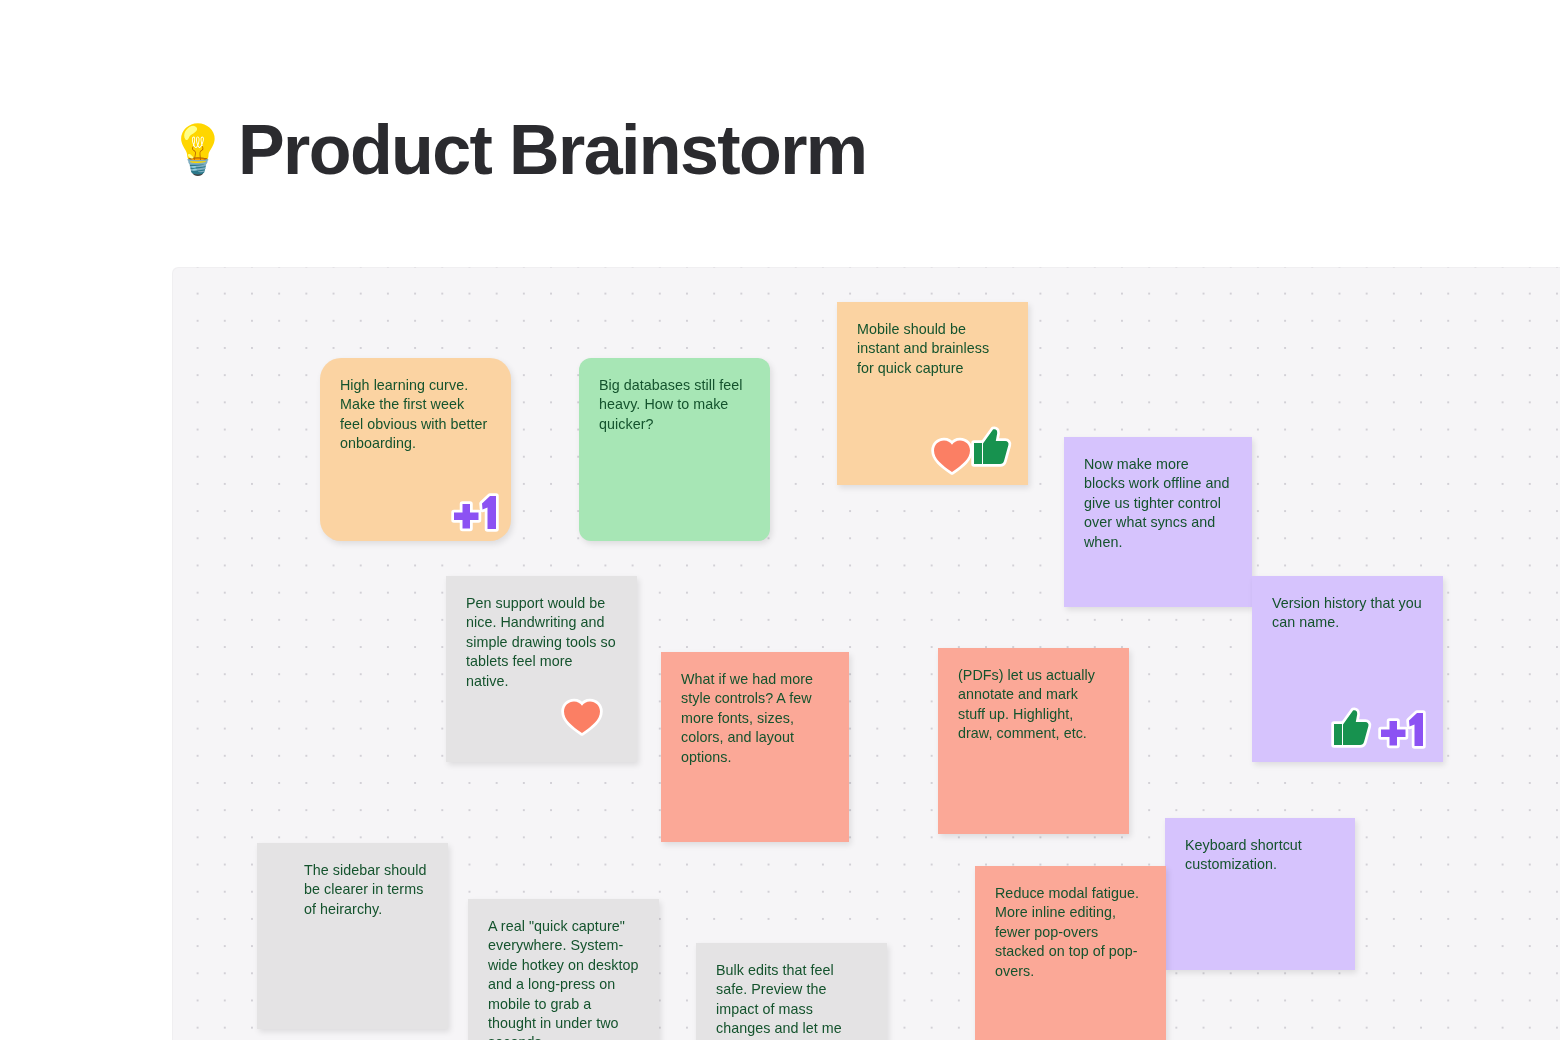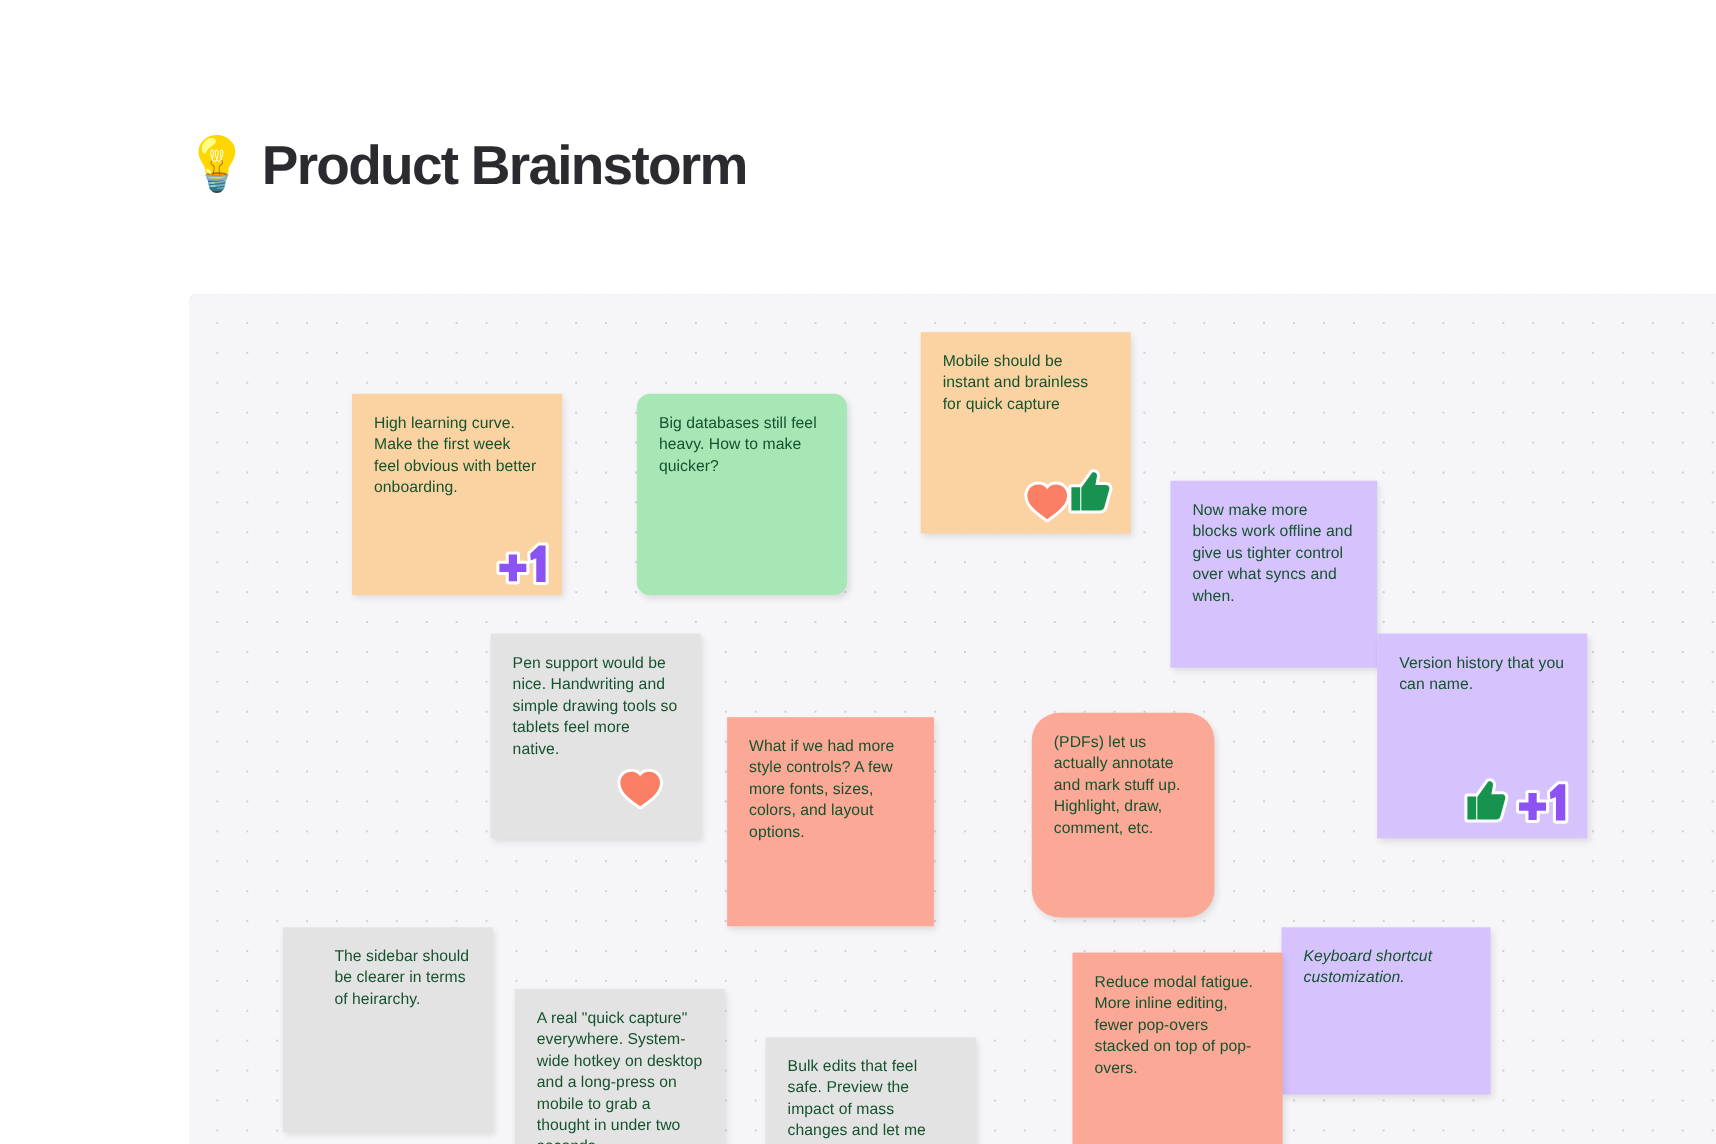--- a/index.html
+++ b/index.html
@@ -33,21 +33,21 @@
   #board-emoji {
     font-size: 48px;
     line-height: 1;
     display: block;
     width: 52px;
     text-align: center;
     filter: saturate(1.05);
   }
 
   #board-title {
-    font-size: 50px;
+    font-size: 70px;
     font-weight: 700;
     letter-spacing: -1.6px;
     color: #2b2b2f;
     white-space: nowrap;
     font-family: "Liberation Sans", sans-serif;
   }
 
   
   #canvas {
     position: absolute;
@@ -88,29 +88,29 @@
     align-items: flex-end;
     gap: 2px;
   }
 
   .reaction {
     display: block;
     line-height: 0;
   }
 
   
-  #note-onboarding   { left: 148px; top:  91px; width: 191px; height: 183px; background: #fbd3a2; }
+  #note-onboarding   { left: 148px; top:  91px; width: 191px; height: 183px; background: #fbd3a2; border-radius: 21px; }
   #note-databases    { left: 407px; top:  91px; width: 191px; height: 183px; background: #a7e6b5; border-radius: 12px; }
   #note-mobile       { left: 665px; top:  35px; width: 191px; height: 183px; background: #fbd3a2; }
   #note-offline      { left: 892px; top: 170px; width: 188px; height: 170px; background: #d6c3fd; }
   #note-version      { left: 1080px; top: 309px; width: 191px; height: 186px; background: #d6c3fd; }
   #note-pen          { left: 274px; top: 309px; width: 191px; height: 186px; background: #e4e3e4; }
   #note-style        { left: 489px; top: 385px; width: 188px; height: 190px; background: #fba897; }
-  #note-pdf          { left: 766px; top: 381px; width: 166px; height: 186px; background: #fba897; border-radius: 25px; }
-  #note-keyboard     { left: 993px; top: 576px; width: 190px; height: 152px; background: #d6c3fd; font-style: italic; }
+  #note-pdf          { left: 766px; top: 381px; width: 191px; height: 186px; background: #fba897; }
+  #note-keyboard     { left: 993px; top: 551px; width: 190px; height: 152px; background: #d6c3fd; }
   #note-sidebar      { left:  85px; top: 576px; width: 191px; height: 186px; background: #e4e3e4; padding-left: 47px; }
   #note-quickcapture { left: 296px; top: 632px; width: 191px; height: 186px; background: #e4e3e4; }
   #note-bulkedits    { left: 524px; top: 676px; width: 191px; height: 186px; background: #e4e3e4; }
   #note-modal        { left: 803px; top: 599px; width: 191px; height: 186px; background: #fba897; }
 
   #note-onboarding .reactions { right: 11px; bottom: 8px; }
   #note-mobile     .reactions { right: 16px; bottom: 10px; }
   #note-pen        .reactions { right: 33px; bottom: 26px; }
   #note-version    .reactions { right: 16px; bottom: 12px; gap: 5px; }
 </style>

